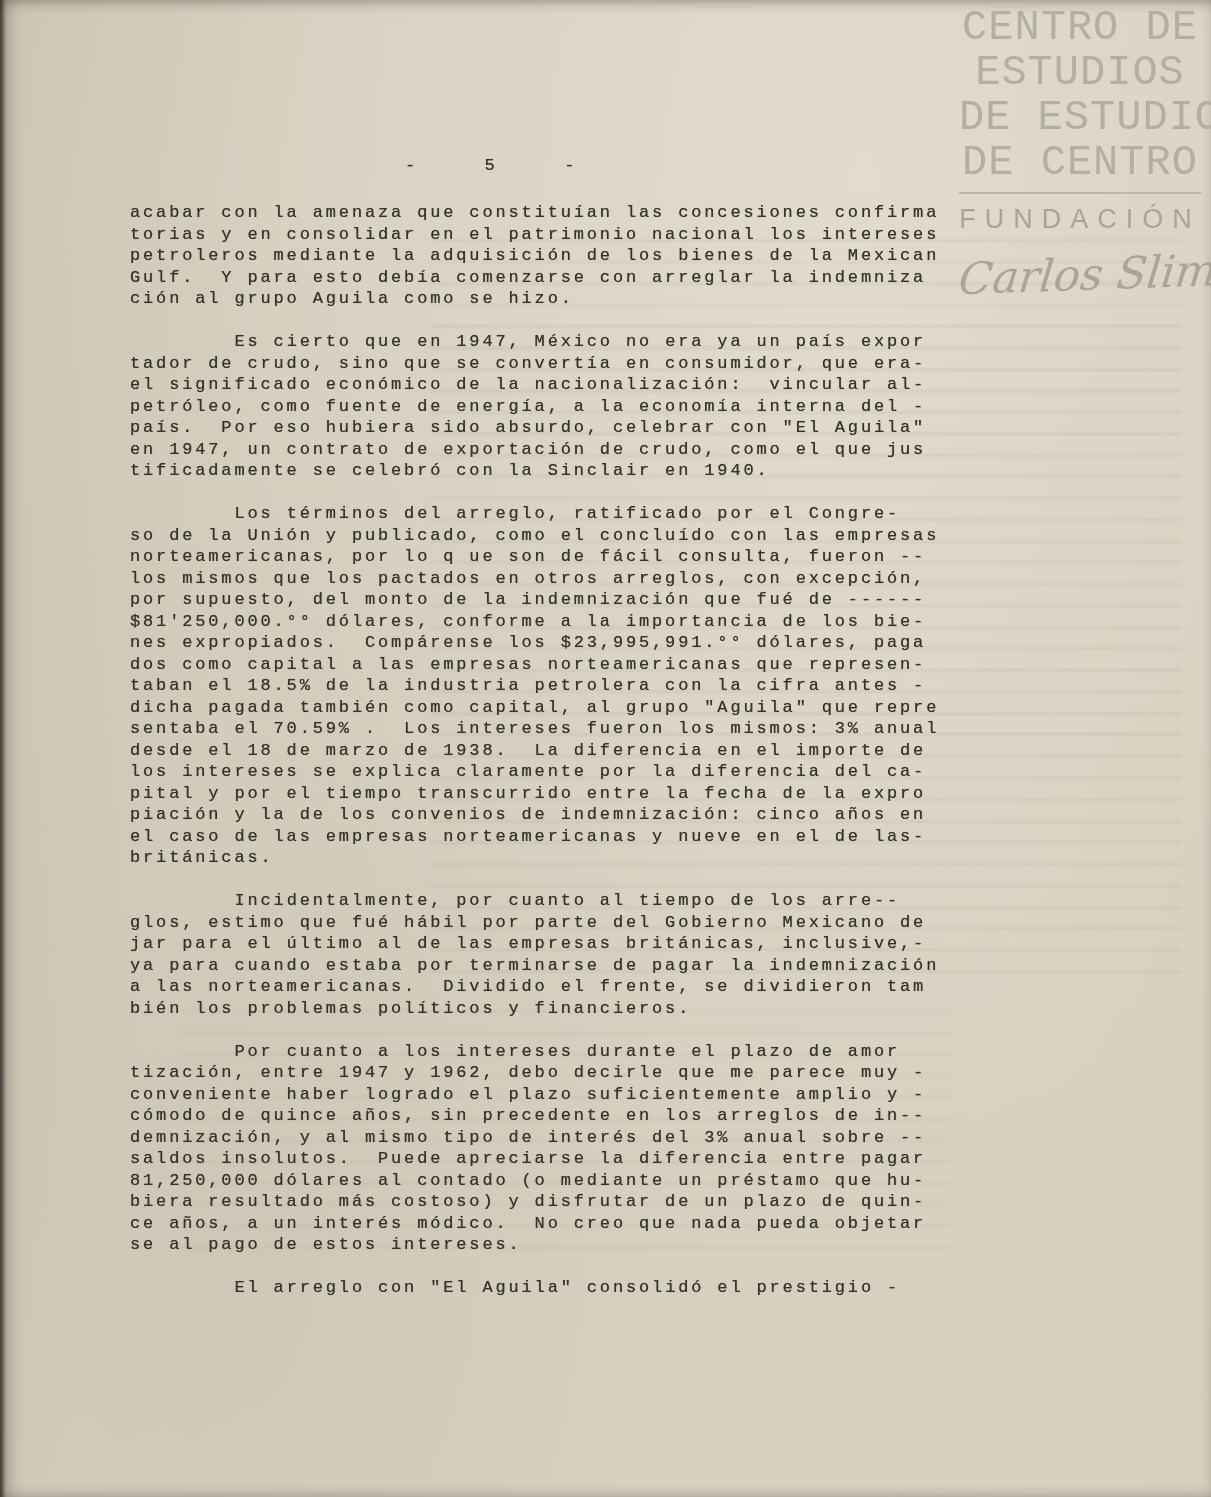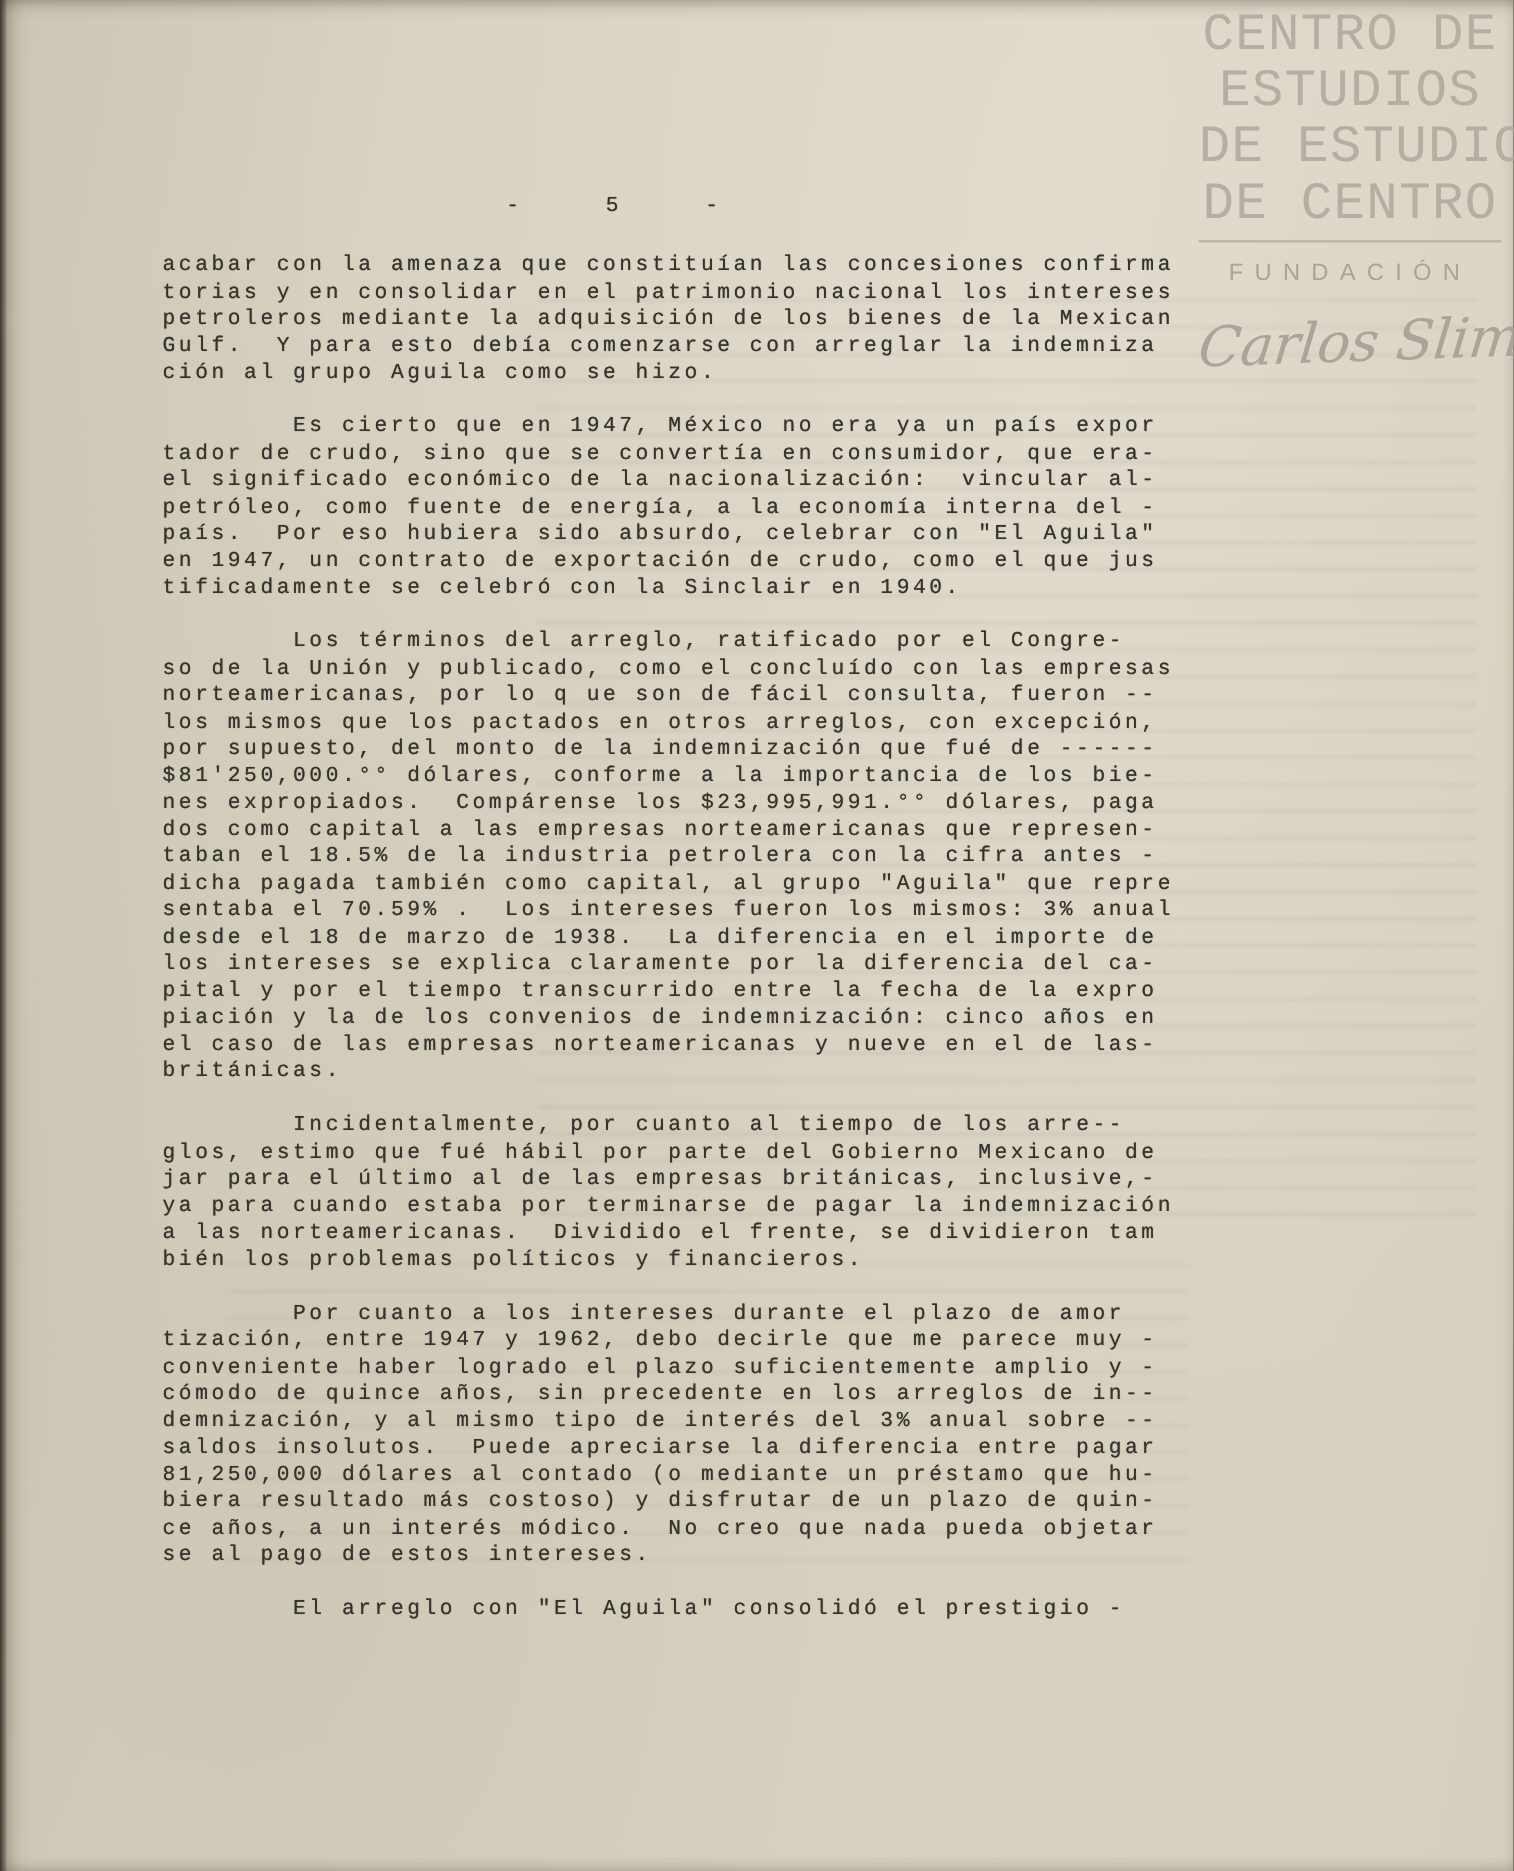--- a/index.html
+++ b/index.html
@@ -68,21 +68,21 @@
     line-height: 45px;
     letter-spacing: 1px;
     white-space: nowrap;
   }
   .lh-divider {
     margin: 6px 0 8px 0;
     border-top: 2px solid rgba(176,172,161,0.75);
   }
   .lh-foundation {
     font-family: "Liberation Sans", sans-serif;
-    font-size: 19px;
+    font-size: 27px;
     line-height: 34px;
     letter-spacing: 9px;
     color: #a8a499;
     white-space: nowrap;
   }
   .lh-signature {
     margin-top: 14px;
     font-family: "DejaVu Serif", serif;
     font-style: italic;
     font-size: 44px;

